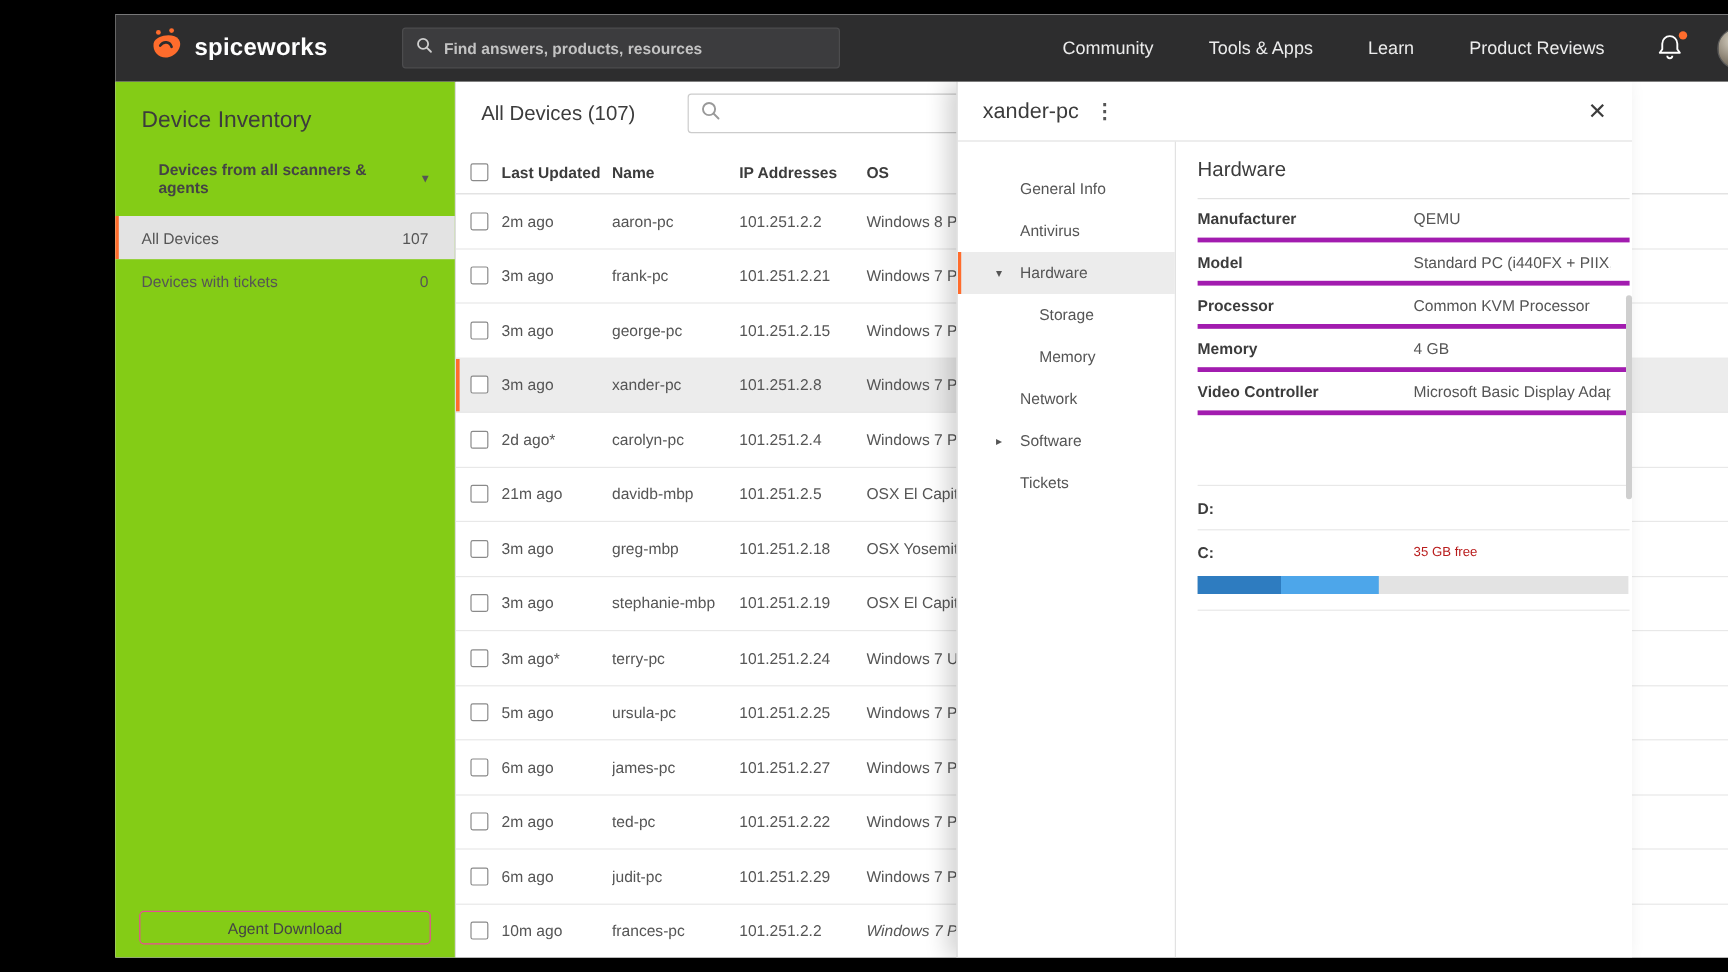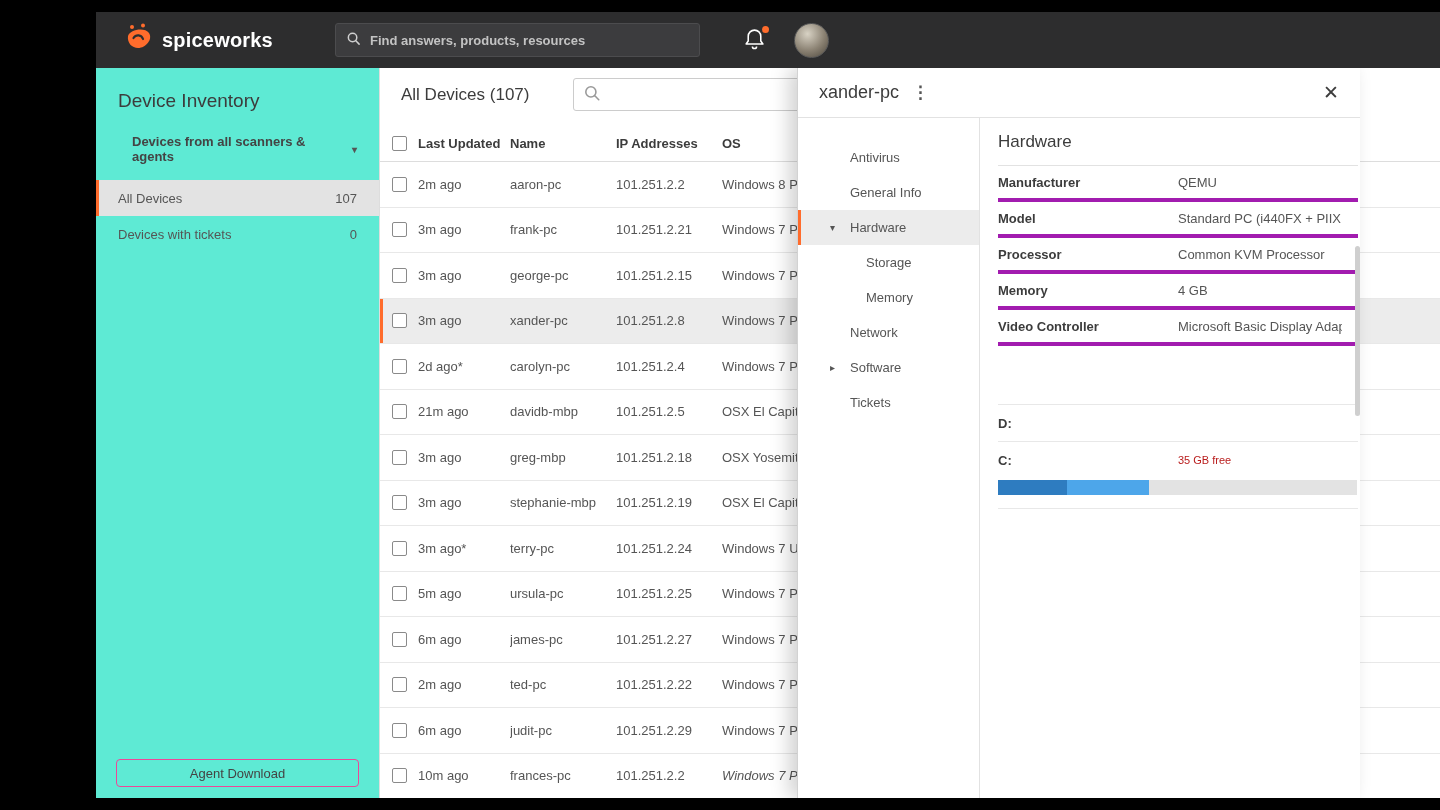--- a/index.html
+++ b/index.html
@@ -25,21 +25,21 @@
   .nav-link { color:#ececec; font-size:15px; cursor:pointer; white-space:nowrap; }
   .bell-wrap { position:relative; margin-left:44px; cursor:pointer; width:24px; height:24px; }
   .bell-dot { position:absolute; right:-1px; top:-2px; width:7px; height:7px;
               border-radius:50%; background:var(--accent); }
   .avatar { margin-left:26px; width:35px; height:35px; border-radius:50%; cursor:pointer;
             background:radial-gradient(circle at 38% 30%, #d8d2c4, #8a8172 55%, #4c463c);
             border:1px solid #5a5a5a; }
 
   
   .sidebar { position:absolute; top:56px; left:0; width:284px; bottom:0;
-             background:#5eead4; border-right:1px solid #ddd; }
+             background:#84cc16; border-right:1px solid #ddd; }
   .sb-title { padding:22px 22px 4px; font-size:19px; color:#3c3c3c; }
   .sb-filter { padding:18px 22px 10px; font-size:13px; color:#444; cursor:pointer;
                display:flex; align-items:center; gap:7px; font-weight:bold;margin-left:14px; }
   .sb-filter .caret { font-size:10px; color:#555; }
   .sb-list { margin-top:6px; }
   .sb-item { height:36px; display:flex; align-items:center; justify-content:space-between;
              padding:0 22px; font-size:13px; color:#555; cursor:pointer; }
   .sb-item.selected { background:#e3e3e3; box-shadow:inset 3px 0 0 var(--accent); }
   .sb-count { color:#555; }
   .agent-btn { position:absolute; left:20px; right:20px; bottom:11px; height:28px;
@@ -121,20 +121,26 @@
     </div>
     <div class="nav-search">
       <span>
         <svg width="15" height="15" viewBox="0 0 16 16">
             <circle cx="7" cy="7" r="4.5" fill="none" stroke="#cfcfcf" stroke-width="1.6"></circle>
             <line x1="10.5" y1="10.5" x2="14" y2="14" stroke="#cfcfcf" stroke-width="1.6" stroke-linecap="round"></line>
           </svg>
       </span>
       <input placeholder="Find answers, products, resources" style="">
     </div>
+    <div class="nav-links" id="nav-links">
+        <span class="nav-link">Community</span>
+        <span class="nav-link">Tools &amp; Apps</span>
+        <span class="nav-link">Learn</span>
+        <span class="nav-link">Product Reviews</span>
+      </div>
     <div class="bell-wrap">
       <svg width="21" height="23" viewBox="0 0 20 22">
           <path d="M10 2 a6 6 0 0 1 6 6 v4.5 l2 2.8 H2 l2 -2.8 V8 a6 6 0 0 1 6 -6 Z" fill="none" stroke="#fff" stroke-width="1.5" stroke-linejoin="round"></path>
           <path d="M8 17.6 a2 2 0 0 0 4 0" fill="none" stroke="#fff" stroke-width="1.5"></path>
         </svg>
       <span class="bell-dot"></span>
     </div>
     <div class="avatar"></div>
   </div>
 
@@ -282,25 +288,25 @@
   <div class="panel">
     <div class="panel-header">
       <span class="panel-title">xander-pc</span>
       <span class="kebab">⋮</span>
       <span class="close-x">✕</span>
     </div>
     <div class="panel-body">
       <div class="panel-nav" id="panel-nav">
           <div class="pnav-item">
 
+    <span>General Info</span>
+  </div>
+          <div class="pnav-item">
+
     <span>Antivirus</span>
-  </div>
-          <div class="pnav-item">
-
-    <span>General Info</span>
   </div>
           <div class="pnav-item selected">
     <span class="caret">▾</span>
     <span>Hardware</span>
   </div>
           <div class="pnav-item child">
 
     <span>Storage</span>
   </div>
           <div class="pnav-item child">

